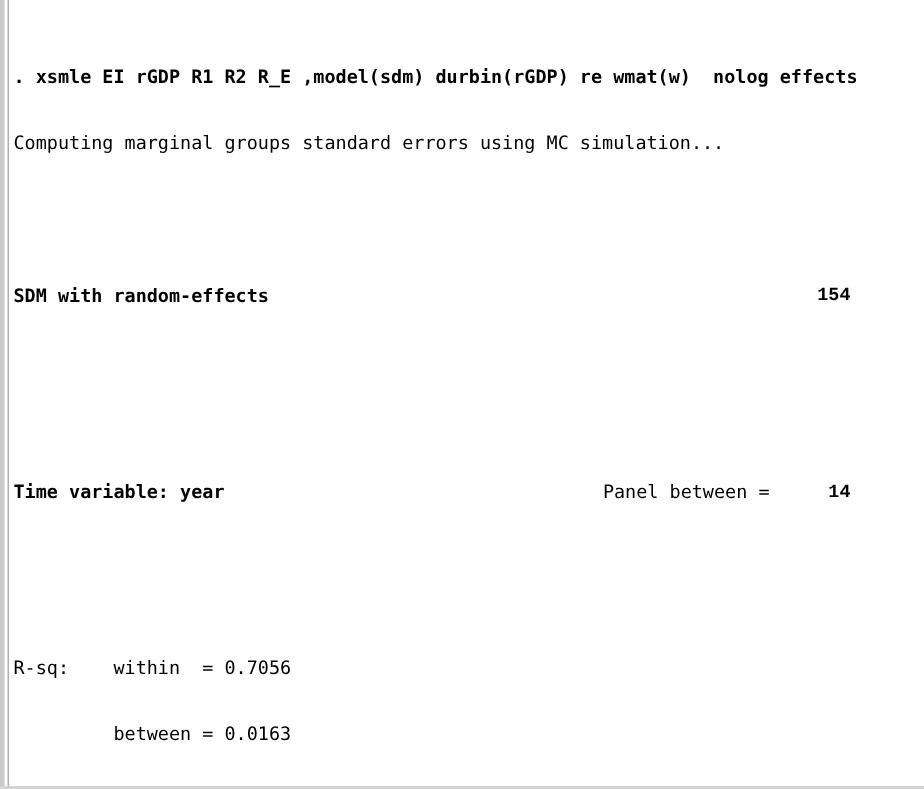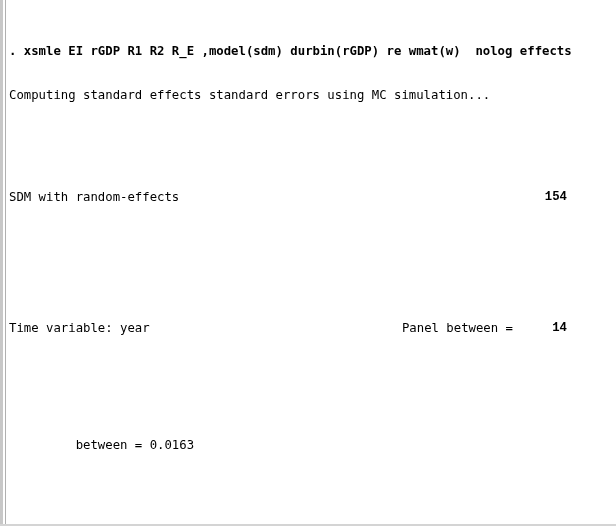--- a/index.html
+++ b/index.html
@@ -48,21 +48,21 @@
     color: #000000;
     white-space: pre;
     letter-spacing: 0px;
   }
   .line { height: 14.6px; white-space: pre; }
   .b { font-weight: bold; }
   .blank { height: 14.6px; }
 
   
   .sumrow { position: relative; height: 14.6px; }
-  .sumrow .left { position: absolute; left: 0; top: 0; }
+  .sumrow .left { position: absolute; left: 0; top: 0; font-weight: bold; }
   .sumrow .lbl {
     position: absolute;
     left: 300px;
     width: 204px;
     text-align: right;
     top: 0;
   }
   .sumrow .val {
     position: absolute;
     left: 506px;
@@ -78,39 +78,40 @@
 
 <div id="screen">
 
   <div class="gutter-outer"></div>
   <div class="gutter-inner"></div>
   <div class="bottom-edge"></div>
 
   <div class="console">
 
     <div class="line b">. xsmle EI rGDP R1 R2 R_E ,model(sdm) durbin(rGDP) re wmat(w)  nolog effects</div>
-    <div class="line">Computing standard effects standard errors using MC simulation...</div>
+    <div class="line">Computing marginal groups standard errors using MC simulation...</div>
     <div class="blank"></div>
 
     <div class="sumrow">
       <span class="left">SDM with random-effects</span>
       <span class="val">154</span>
     </div>
 
     <div class="blank"></div>
 
 
     <div class="sumrow">
       <span class="left">Time variable: year</span>
       <span class="lbl">Panel between =</span>
       <span class="val">14</span>
     </div>
 
     <div class="blank"></div>
 
+    <div class="line">R-sq:    within  = 0.7056</div>
     <div class="line">         between = 0.0163</div>
     
 
     
 
     
 
     
 
     

